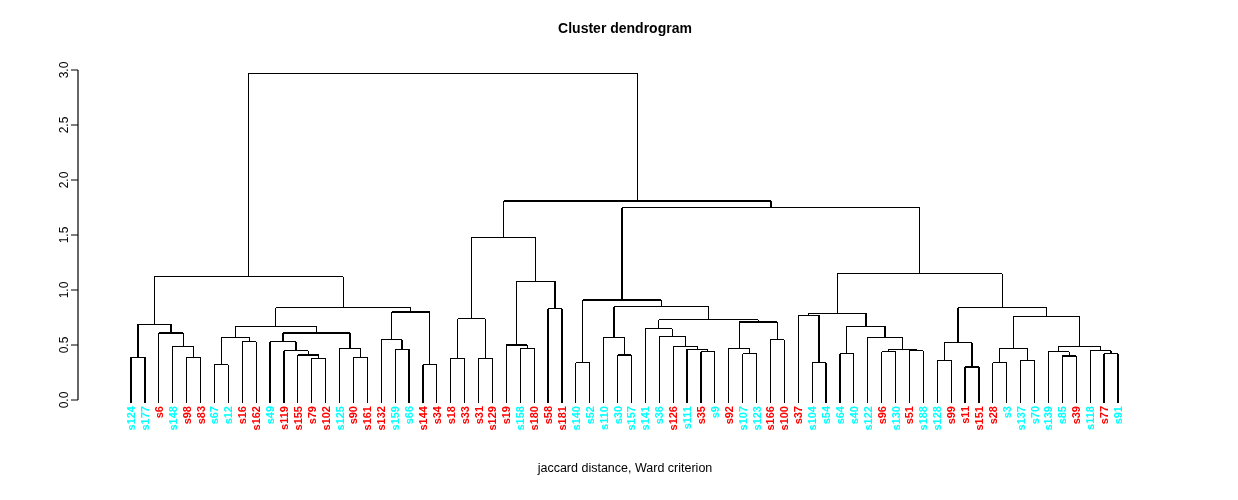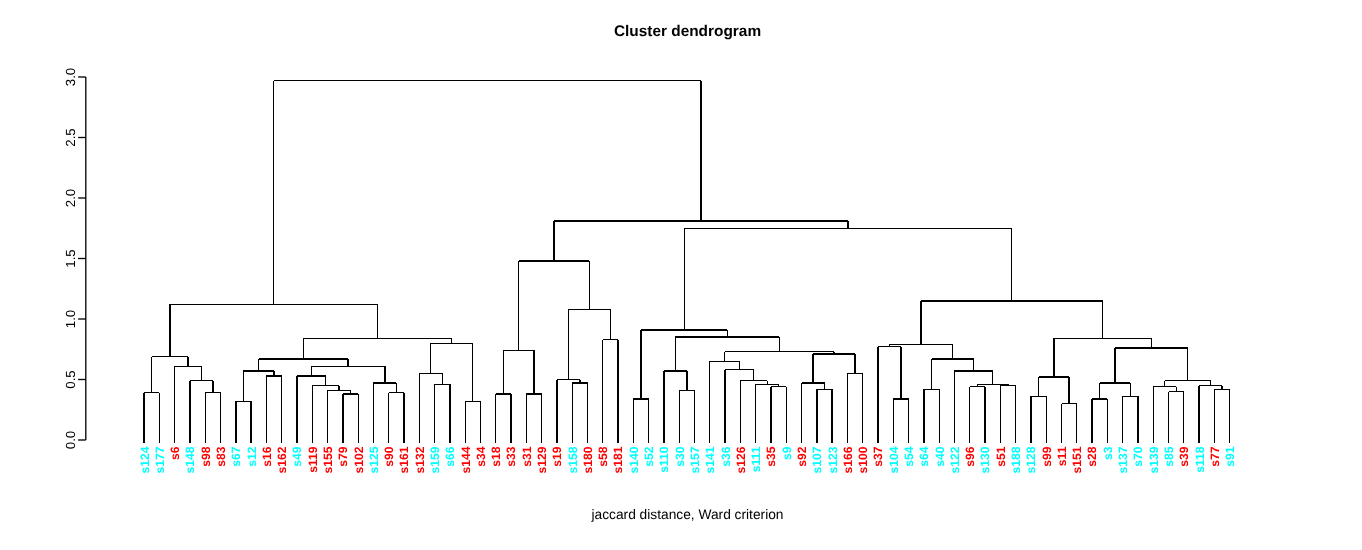--- a/index.html
+++ b/index.html
@@ -2,20 +2,21 @@
 <html><head>
 <meta charset="utf-8">
 <style>
   html,body { margin:0; padding:0; background:#ffffff; }
   #figure {
     position:relative;
     width:1238px; height:500px;
     background:#ffffff;
     font-family:"Liberation Sans", sans-serif;
     overflow:hidden;
+    border-radius:26px;
   }
   #plot-title {
     position:absolute; left:0; top:20px; width:1250px;
     text-align:center; font-size:14px; font-weight:bold; color:#000;
   }
   #plot-caption {
     position:absolute; left:0; top:461px; width:1250px;
     text-align:center; font-size:12.5px; color:#000;
   }
   svg { position:absolute; left:0; top:0; }

